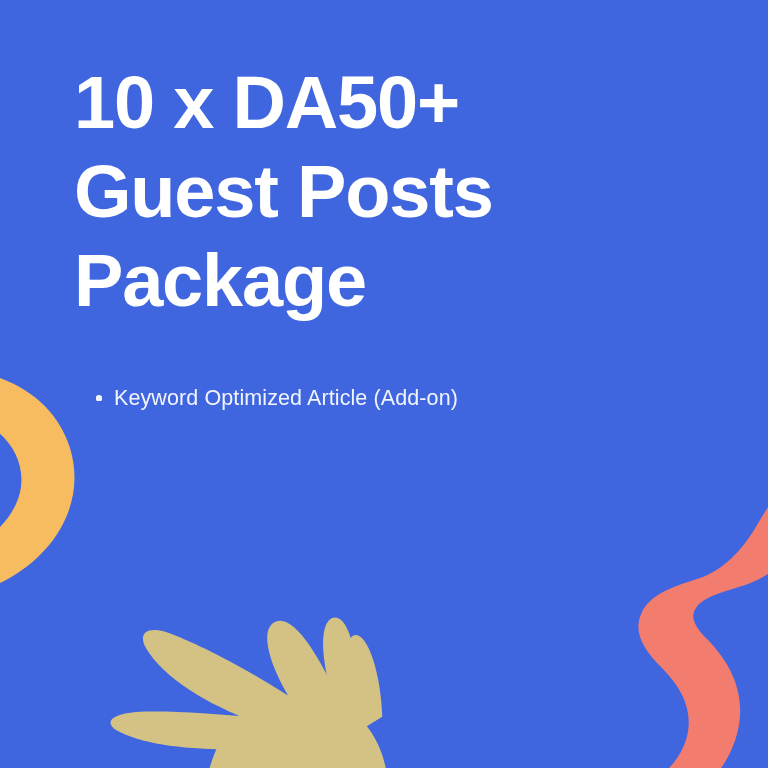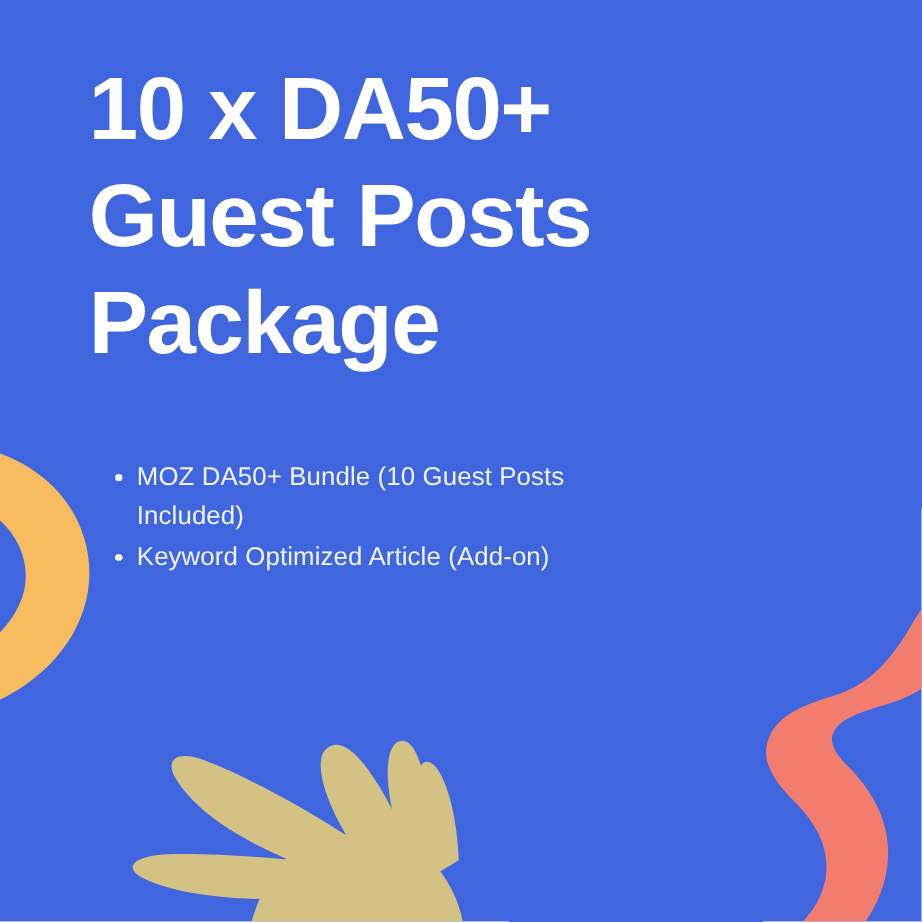--- a/index.html
+++ b/index.html
@@ -26,21 +26,21 @@
   }
   
   #content {
     position: absolute;
     inset: 0;
     z-index: 3;
   }
   #headline {
     position: absolute;
     left: 74px;
-    top: 46px;
+    top: 58px;
     width: 620px;
     color: #FFFFFF;
     font-family: "Liberation Sans", sans-serif;
     font-size: 74px;
     line-height: 89px;
     font-weight: 700;
     letter-spacing: -1.2px;
     white-space: pre-line;
     margin: 0;
   }
@@ -140,24 +140,20 @@
 
   <div id="content">
 
     <h1 id="headline">10 x DA50+
 Guest Posts
 Package</h1>
 
     <ul id="feature-list">
       <li>
         <span class="bullet-dot"></span>
-        <span>MOZ DA50+ Bundle (10 Guest Posts Included)</span>
-      </li>
-      <li>
-        <span class="bullet-dot"></span>
       </li>
       <li>
         <span class="bullet-dot"></span>
       </li>
       <li>
         <span class="bullet-dot"></span>
         <span>Keyword Optimized Article (Add-on)</span>
       </li>
     </ul>
 

